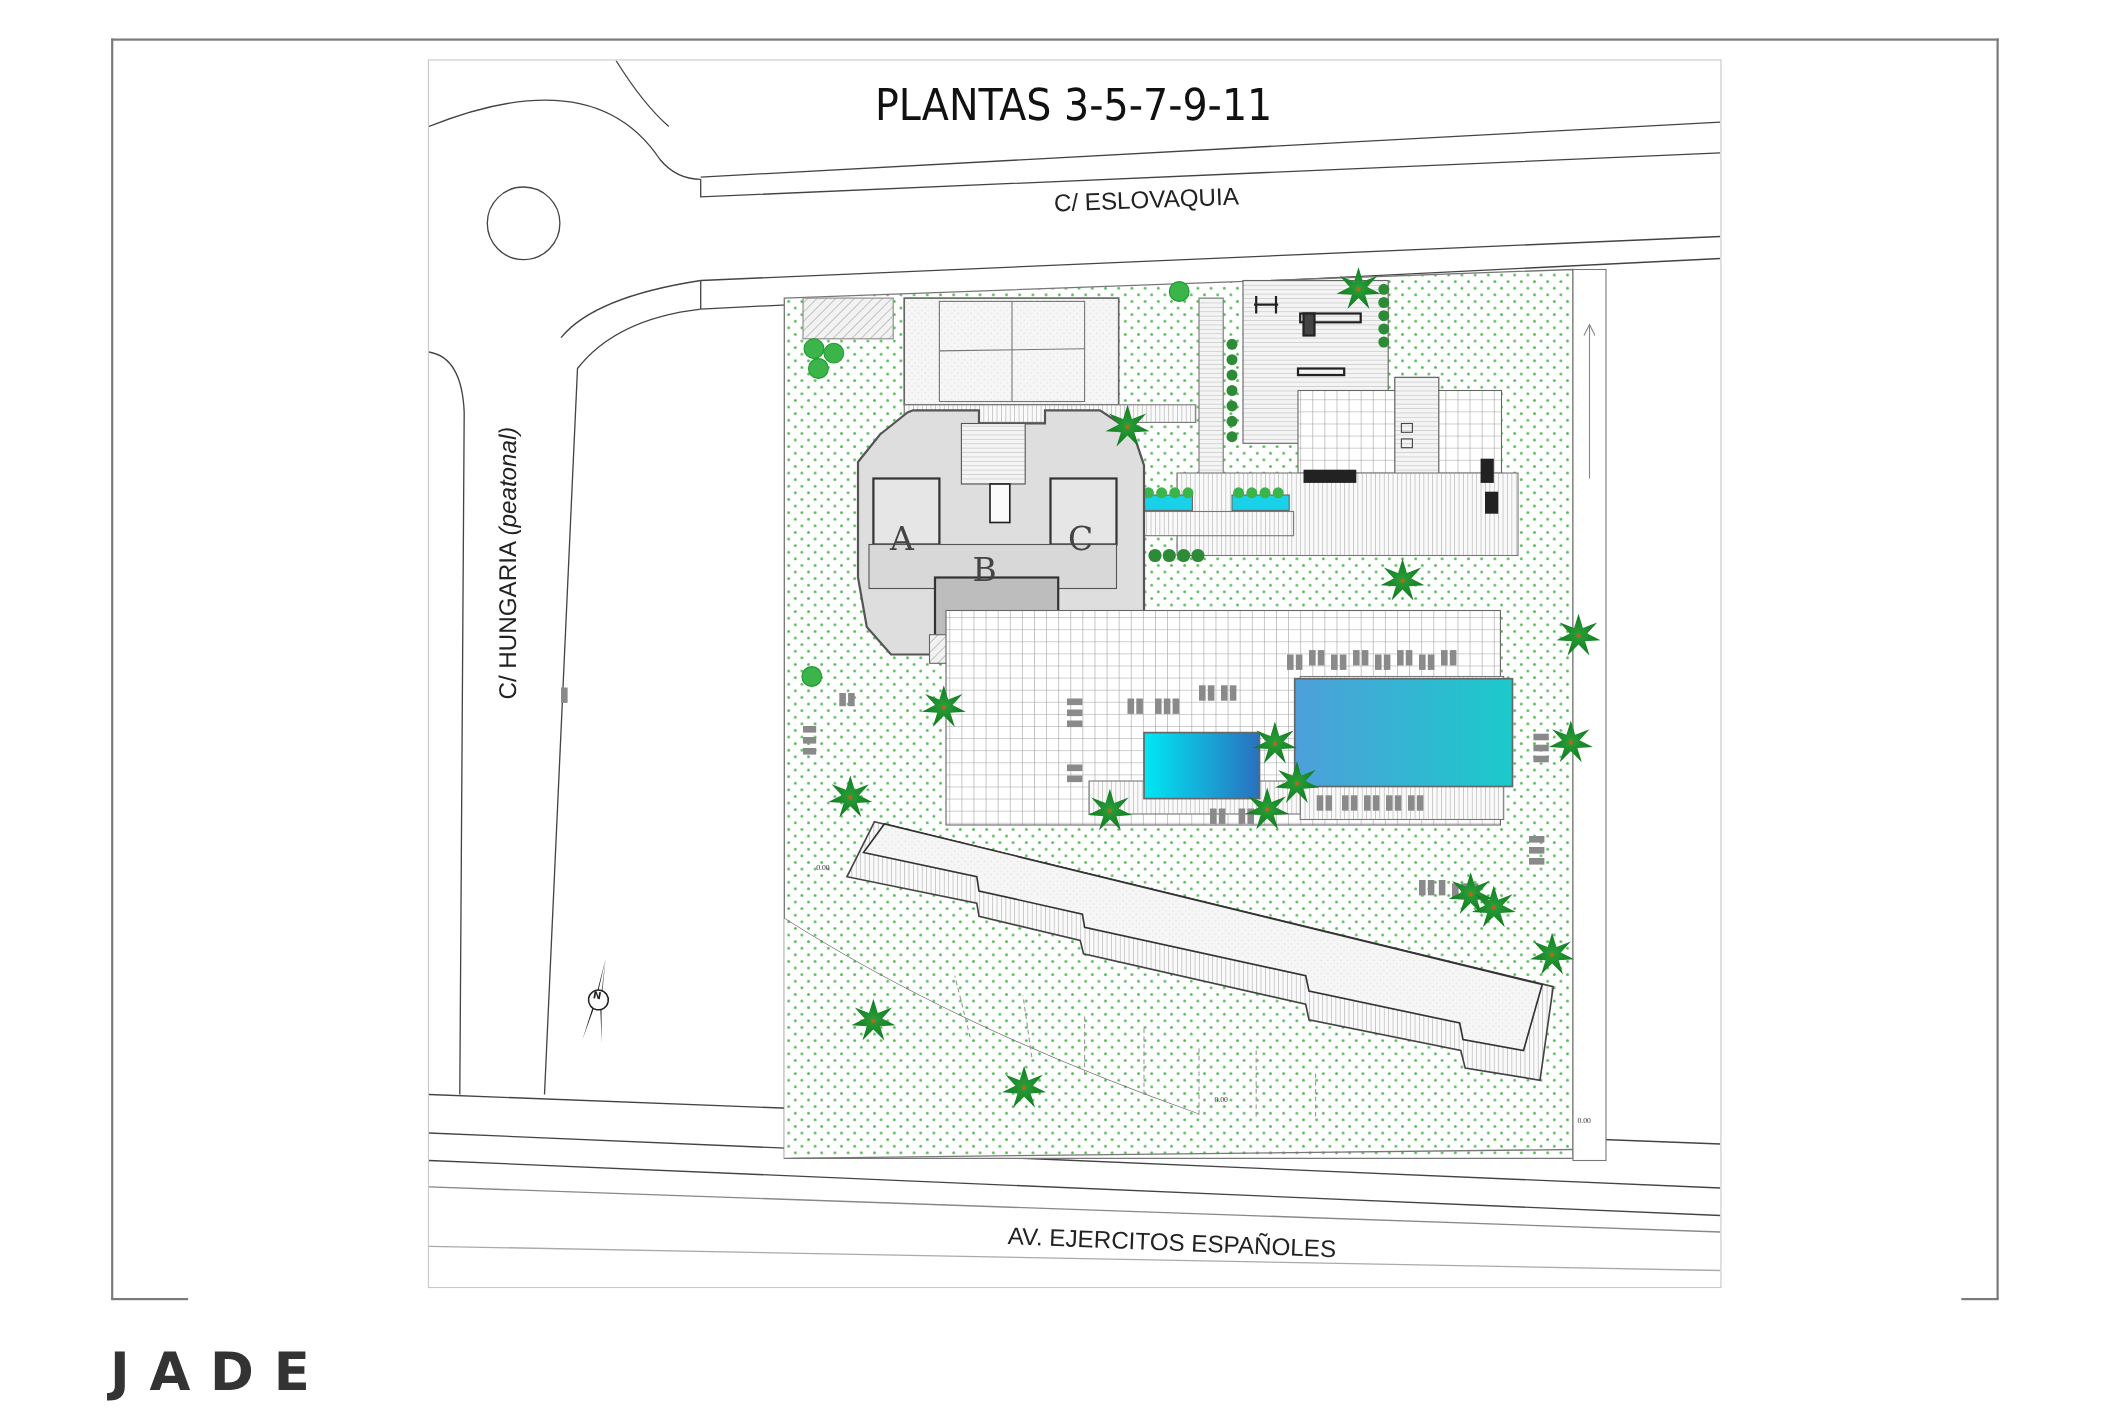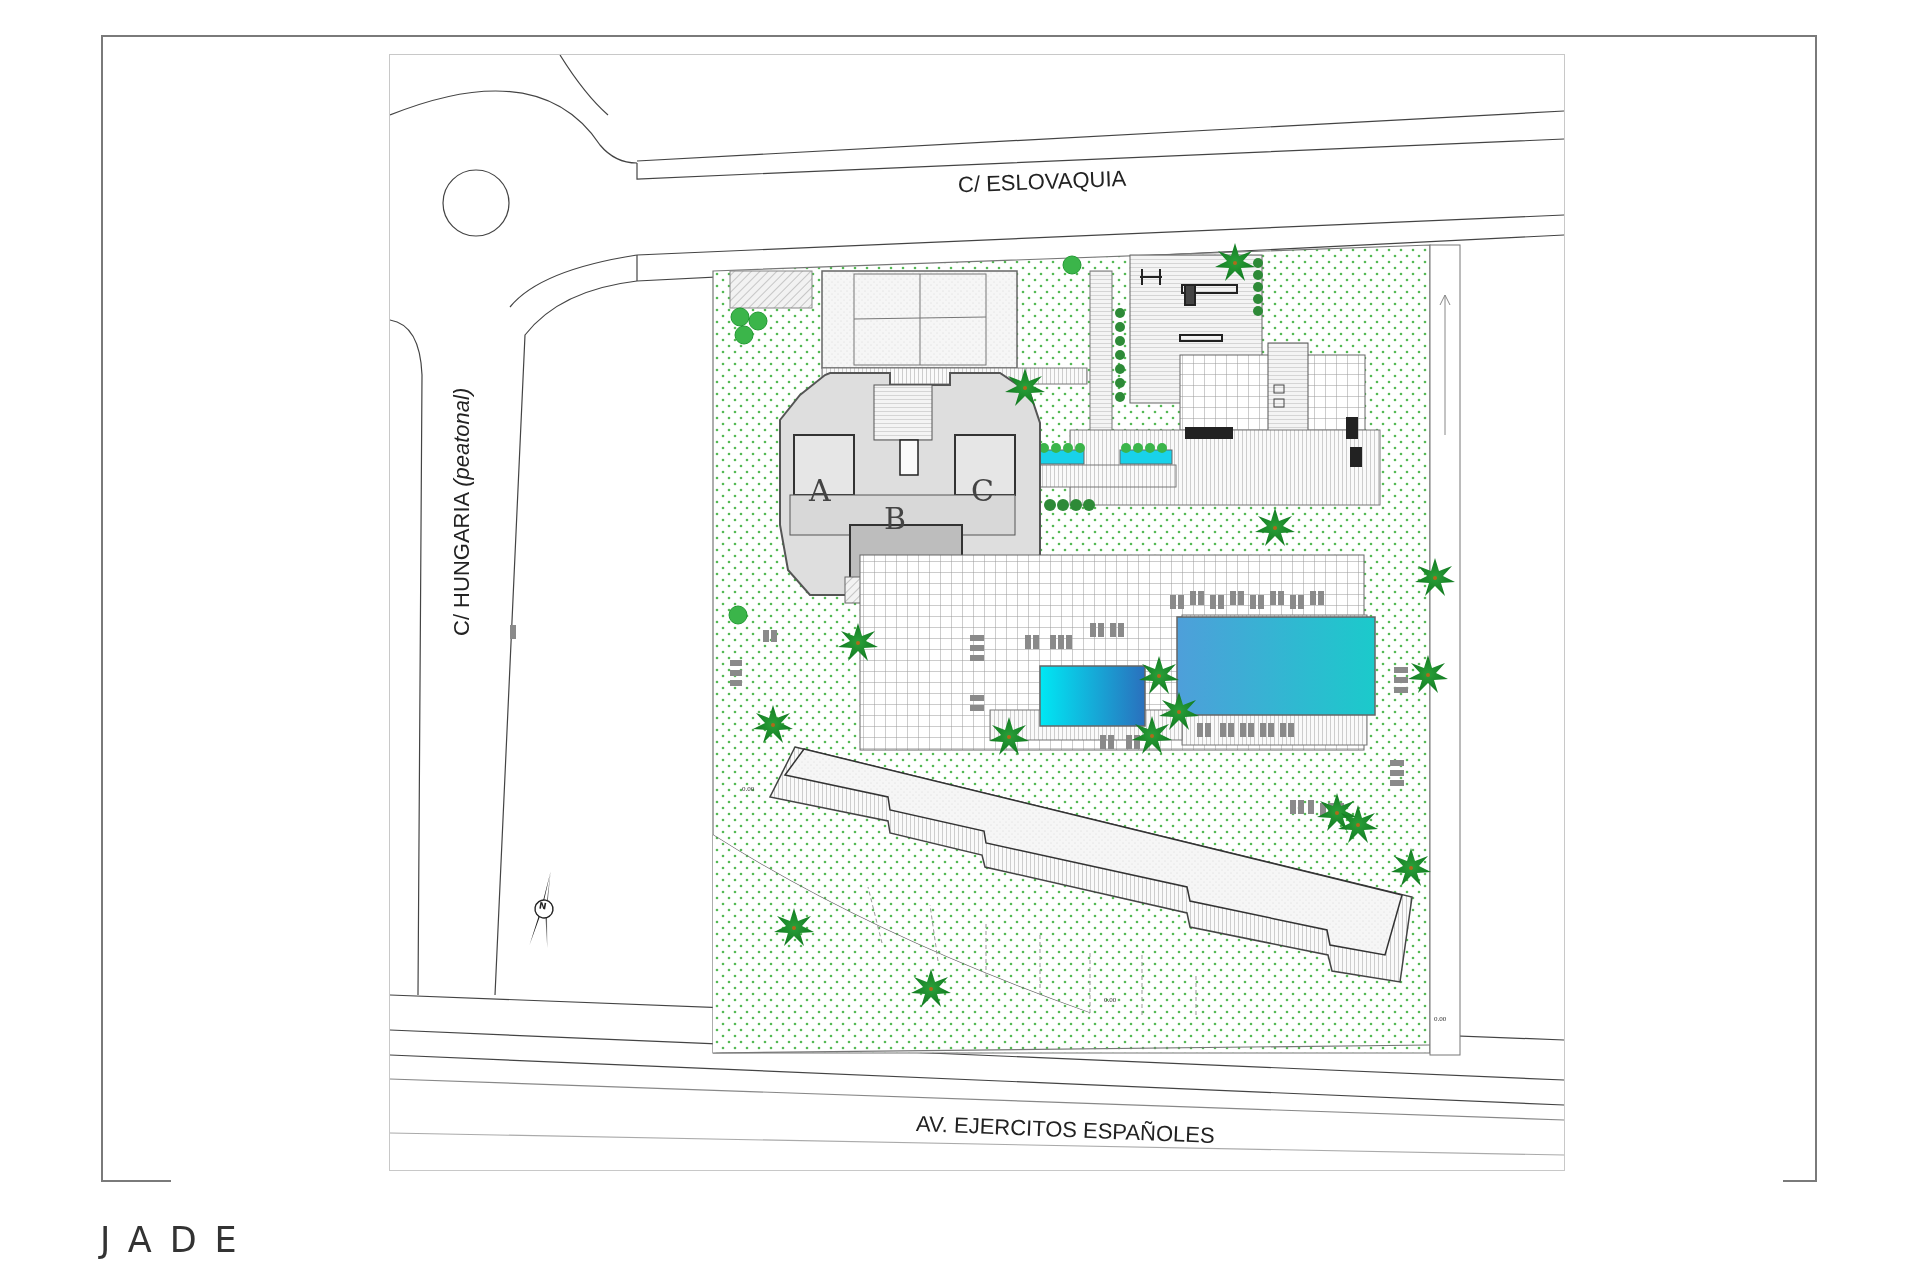--- a/index.html
+++ b/index.html
@@ -11,21 +11,21 @@
   .frame-br{position:absolute;left:1783px;top:1180px;width:34px;height:2px;background:#7a7a7a;}
   .plan{position:absolute;left:389px;top:54px;width:1174px;height:1115px;border:1px solid #c8c8c8;background:#fff;overflow:hidden;}
   .plan svg{position:absolute;left:0;top:0;}
   .title{position:absolute;left:0;width:100%;top:18px;text-align:center;font-family:"DejaVu Sans Condensed","DejaVu Sans",sans-serif;font-size:40px;color:#111;letter-spacing:0px;transform:translateX(-1px);}
   .street{position:absolute;font-family:"Liberation Sans",sans-serif;color:#222;white-space:nowrap;}
   .st-eslovaquia{left:568px;top:114px;font-size:22px;transform:rotate(-2.2deg);}
   .st-hungaria{left:-2px;top:468px;font-size:22px;transform:rotate(-90deg);transform-origin:center;width:200px;text-align:center;left:-28px;}
   .st-hungaria i{font-style:italic;}
   .st-ejercitos{left:526px;top:1062px;font-size:22px;transform:rotate(2.3deg);}
   .unit-letter{position:absolute;font-family:"DejaVu Serif",serif;font-size:30px;color:#444;}
-  .logo{position:absolute;left:100px;top:1220px;font-family:"DejaVu Sans",sans-serif;font-size:35px;letter-spacing:18px;color:#333;font-weight:400;}
+  .logo{position:absolute;left:100px;top:1220px;font-family:"DejaVu Sans",sans-serif;font-size:48px;letter-spacing:18px;color:#333;font-weight:700;}
   .level{position:absolute;font-size:7px;color:#333;font-family:Liberation Serif, serif;}
 </style>
 </head>
 <body>
 
 <div class="frame-top"></div>
 <div class="frame-left"></div>
 <div class="frame-right"></div>
 <div class="frame-bl"></div>
 <div class="frame-br"></div>
@@ -309,20 +309,21 @@
       <use href="#shrub" x="348" y="560"></use>
     </g>
 
     <g transform="translate(154,854) rotate(10)">
       <polygon points="0,-38 -3,0 -8,38 -2,4" fill="#222"></polygon>
       <polygon points="0,-38 3,0 10,38 2,4" fill="#666"></polygon>
       <circle r="9" fill="#fff" stroke="#222" stroke-width="1.4"></circle>
     </g>
   </svg>
 
+  <div class="title">PLANTAS 3-5-7-9-11</div>
   <div class="street st-eslovaquia">C/ ESLOVAQUIA</div>
   <div class="street st-hungaria"><span>C/ HUNGARIA </span><i>(peatonal)</i></div>
   <div class="street st-ejercitos">AV. EJERCITOS ESPAÑOLES</div>
 
   <div class="unit-letter" style="left:419px;top:418px;">A</div>
   <div class="unit-letter" style="left:494px;top:446px;">B</div>
   <div class="unit-letter" style="left:581px;top:418px;">C</div>
 
   <div class="level" style="left:352px;top:730px;">0.00</div>
   <div class="level" style="left:714px;top:941px;">0.00</div>

